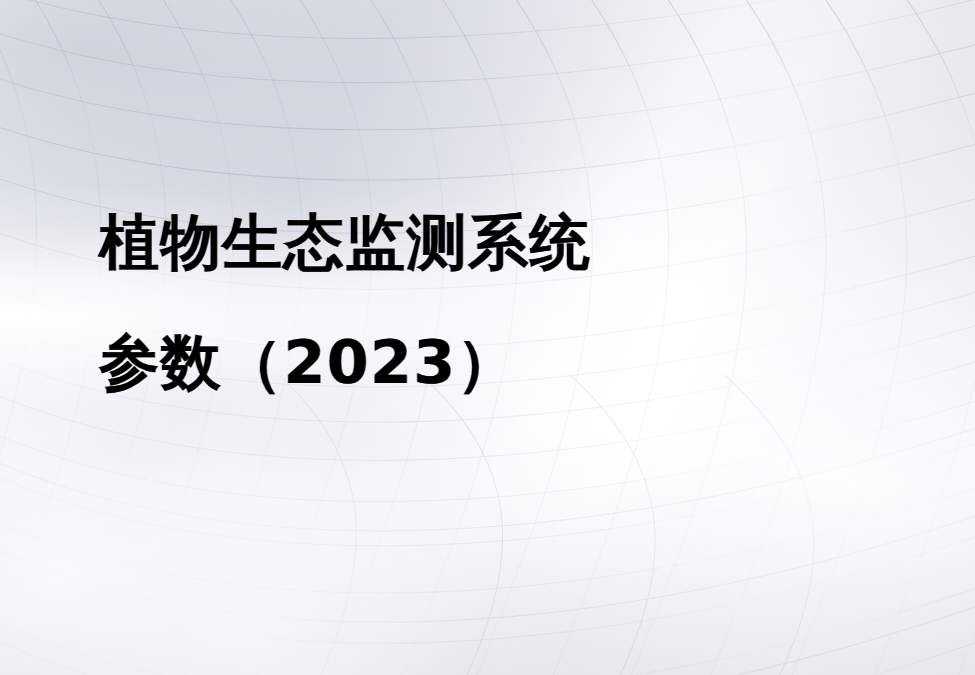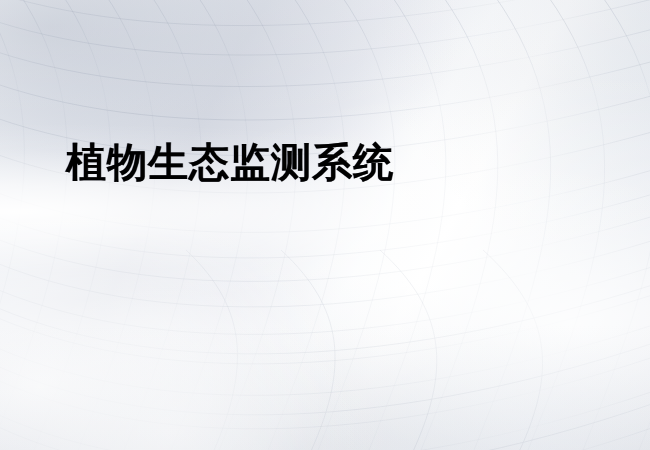--- a/index.html
+++ b/index.html
@@ -201,15 +201,16 @@
       </g>
     </svg>
   </div>
 
   <div class="bg-layer" id="bg-sweep"></div>
   <div class="bg-layer" id="bg-lobe"></div>
   <div class="bg-layer" id="bg-vignette"></div>
 
   <div id="title-block">
     <div class="title-line">植物生态监测系统</div>
+    <div class="title-line">参数（2023）</div>
   </div>
 
 </div>
 
 </body></html>

